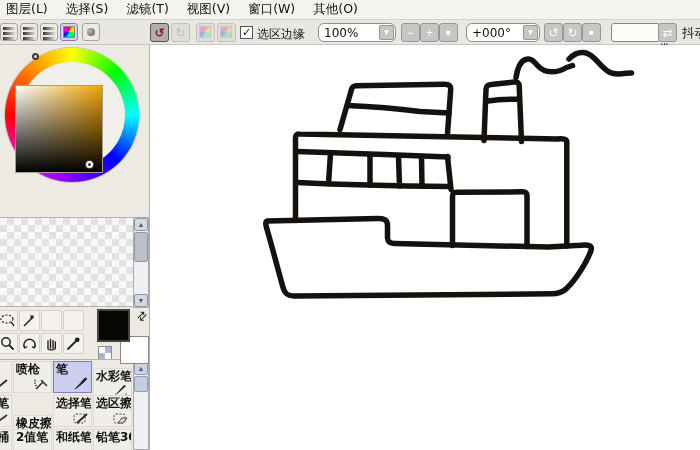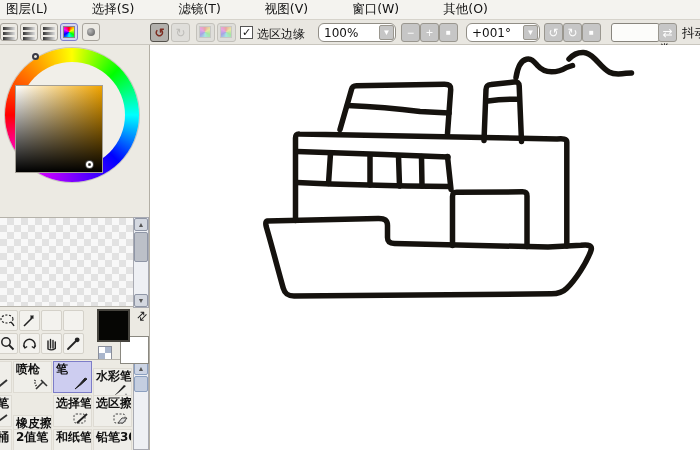--- a/index.html
+++ b/index.html
@@ -2,21 +2,21 @@
 <html><head>
 <meta charset="utf-8">
 <style>
   * { margin:0; padding:0; box-sizing:border-box; }
   html,body { width:700px; height:450px; overflow:hidden; background:#fff;
               font-family:"DejaVu Sans", sans-serif; }
 
   
   #menubar { position:absolute; left:0; top:0; width:700px; height:20px;
              background:#f4f3ef; border-bottom:1px solid #d6d3cb;
-             display:flex; align-items:center; gap:40px; padding-left:4px;
+             display:flex; align-items:center; gap:14px; padding-left:4px;
              font-size:12.5px; color:#111; }
   .menu-item { padding:1px 2px; white-space:nowrap; cursor:default; }
 
   
   #toolbar { position:absolute; left:0; top:20px; width:700px; height:25px;
              background:#e9e7e1; border-bottom:1px solid #c9c6be; }
   .tbtn { position:absolute; top:3px; width:19px; height:19px;
           border:1px solid #9a978f; border-radius:3px; background:#c6c6c6;
           color:#fdfdfd; font-size:12px; line-height:16px; text-align:center;
           padding:0; cursor:default; }
@@ -157,21 +157,21 @@
     <span class="val">100%</span>
     <button class="ddbtn">▼</button>
   </div>
   <button class="tbtn" style="left:401px">−</button>
   <button class="tbtn" style="left:420px">+</button>
   <button class="tbtn" style="left:439px">
       <span class="tiny">■</span>
     </button>
 
   <div class="ddbox" style="left:466px; width:74px">
-    <span class="val">+001°</span>
+    <span class="val">+000°</span>
     <button class="ddbtn">▼</button>
   </div>
   <button class="tbtn" style="left:544px">↺</button>
   <button class="tbtn" style="left:563px">↻</button>
   <button class="tbtn" style="left:582px">
       <span class="tiny">■</span>
     </button>
 
   <button class="tbtn normal" style="left:611px">正常</button>
   <button class="tbtn" style="left:658px">⇄</button>

